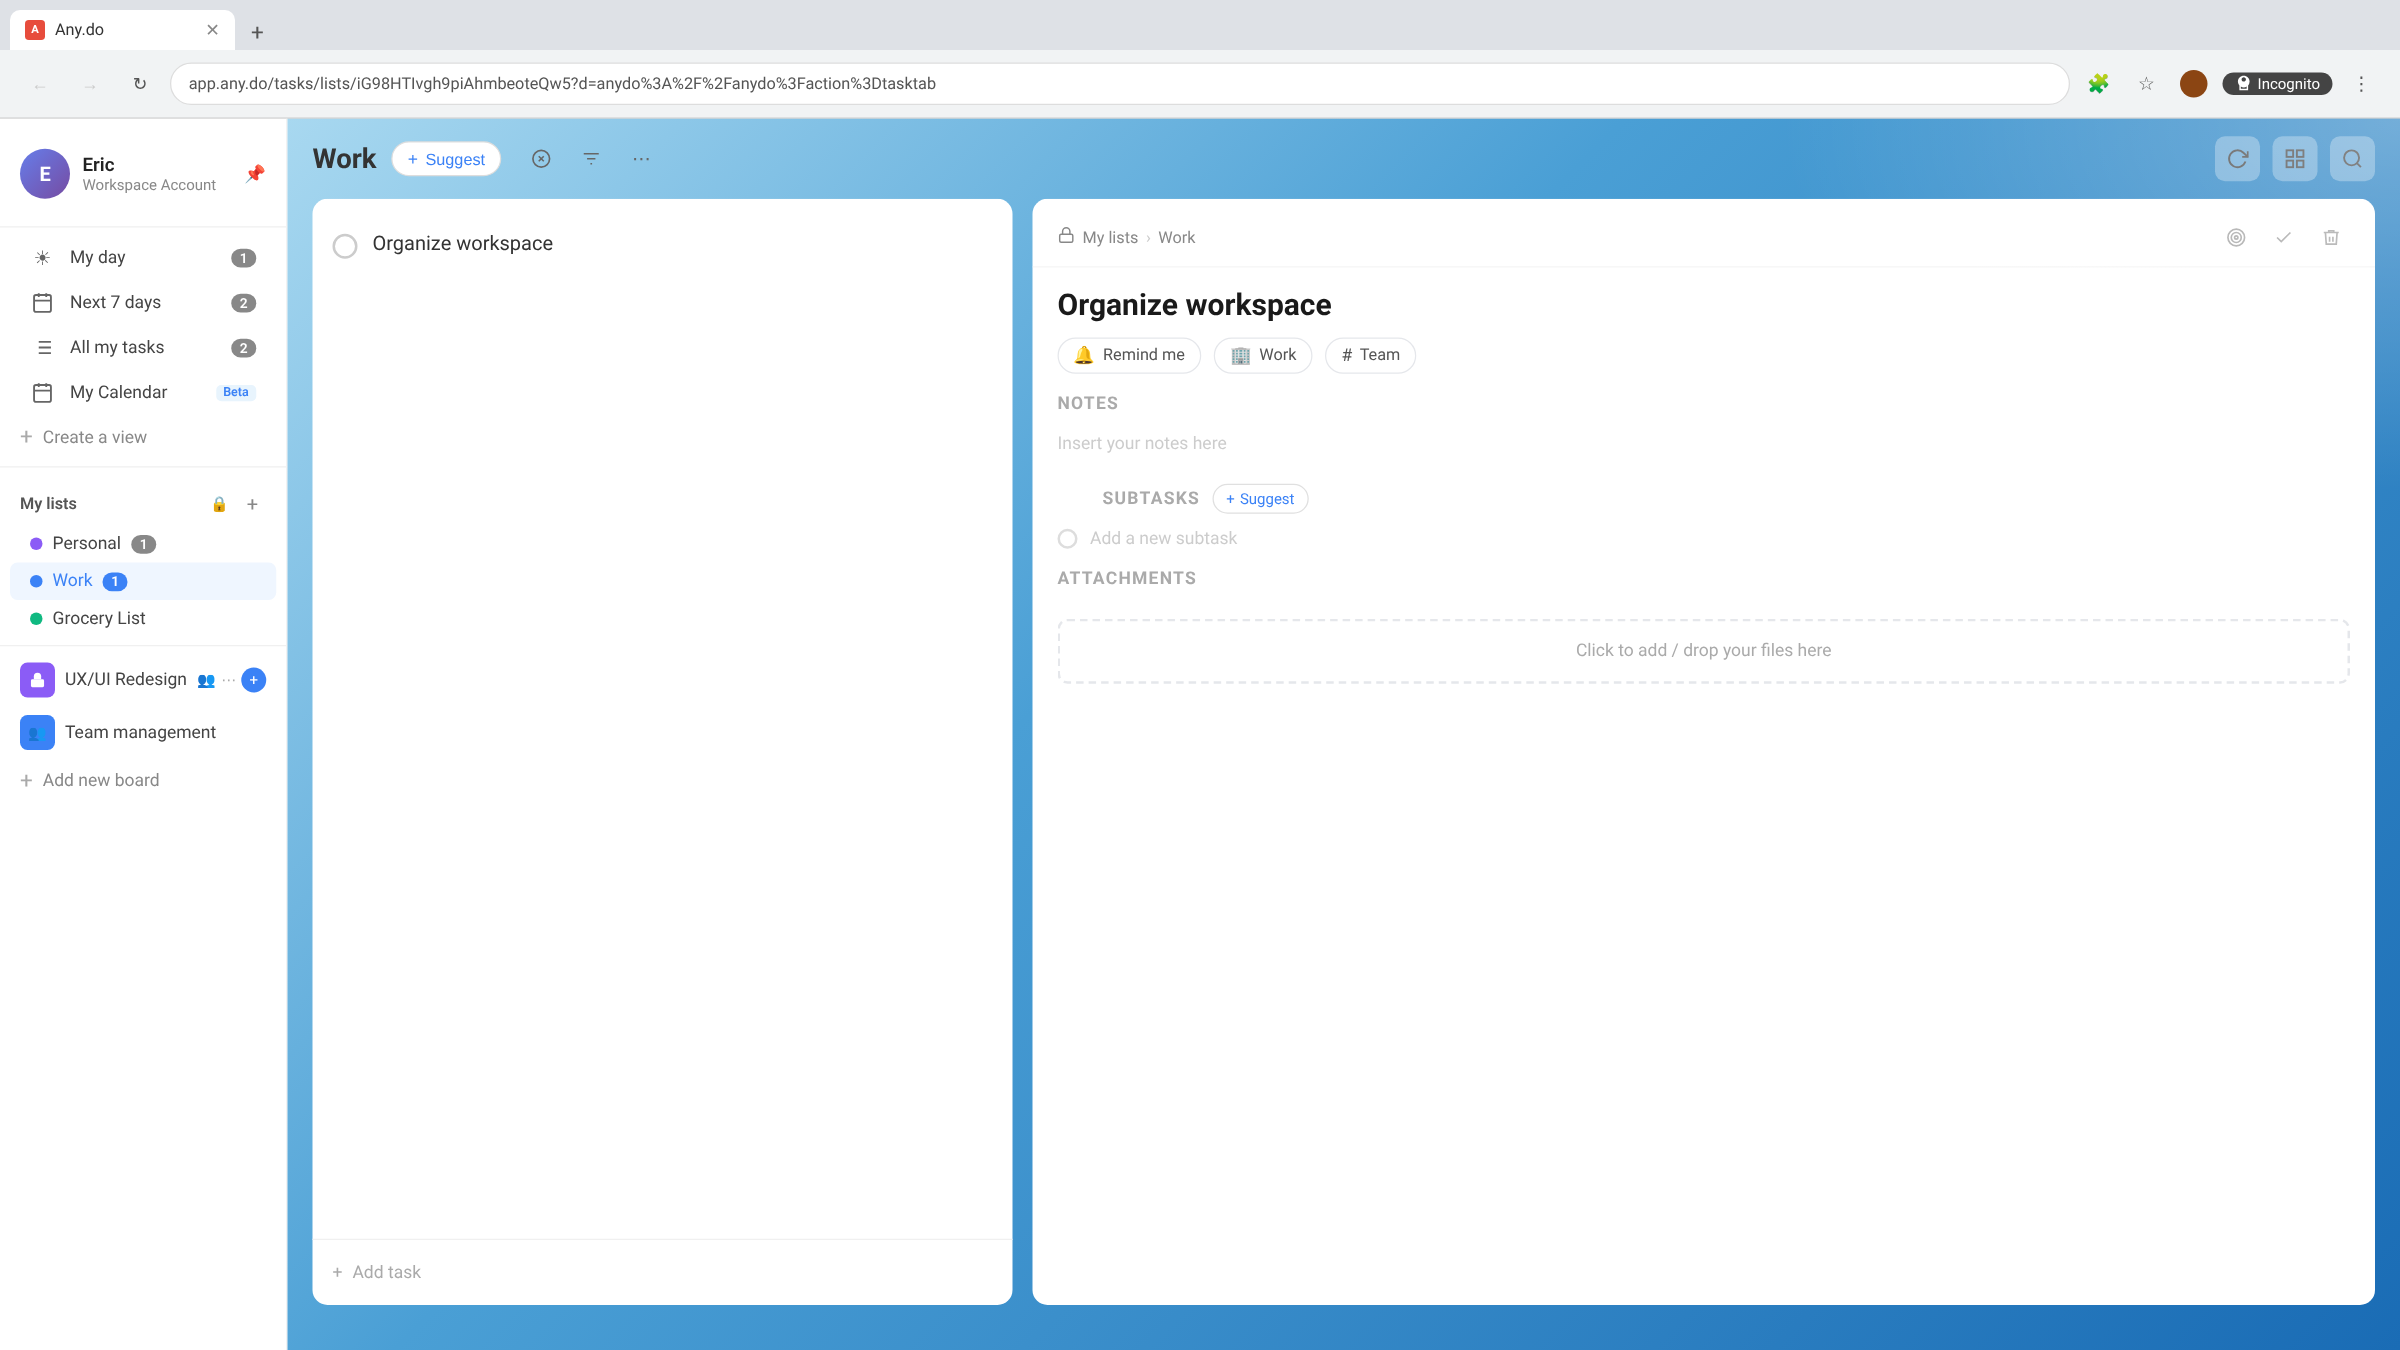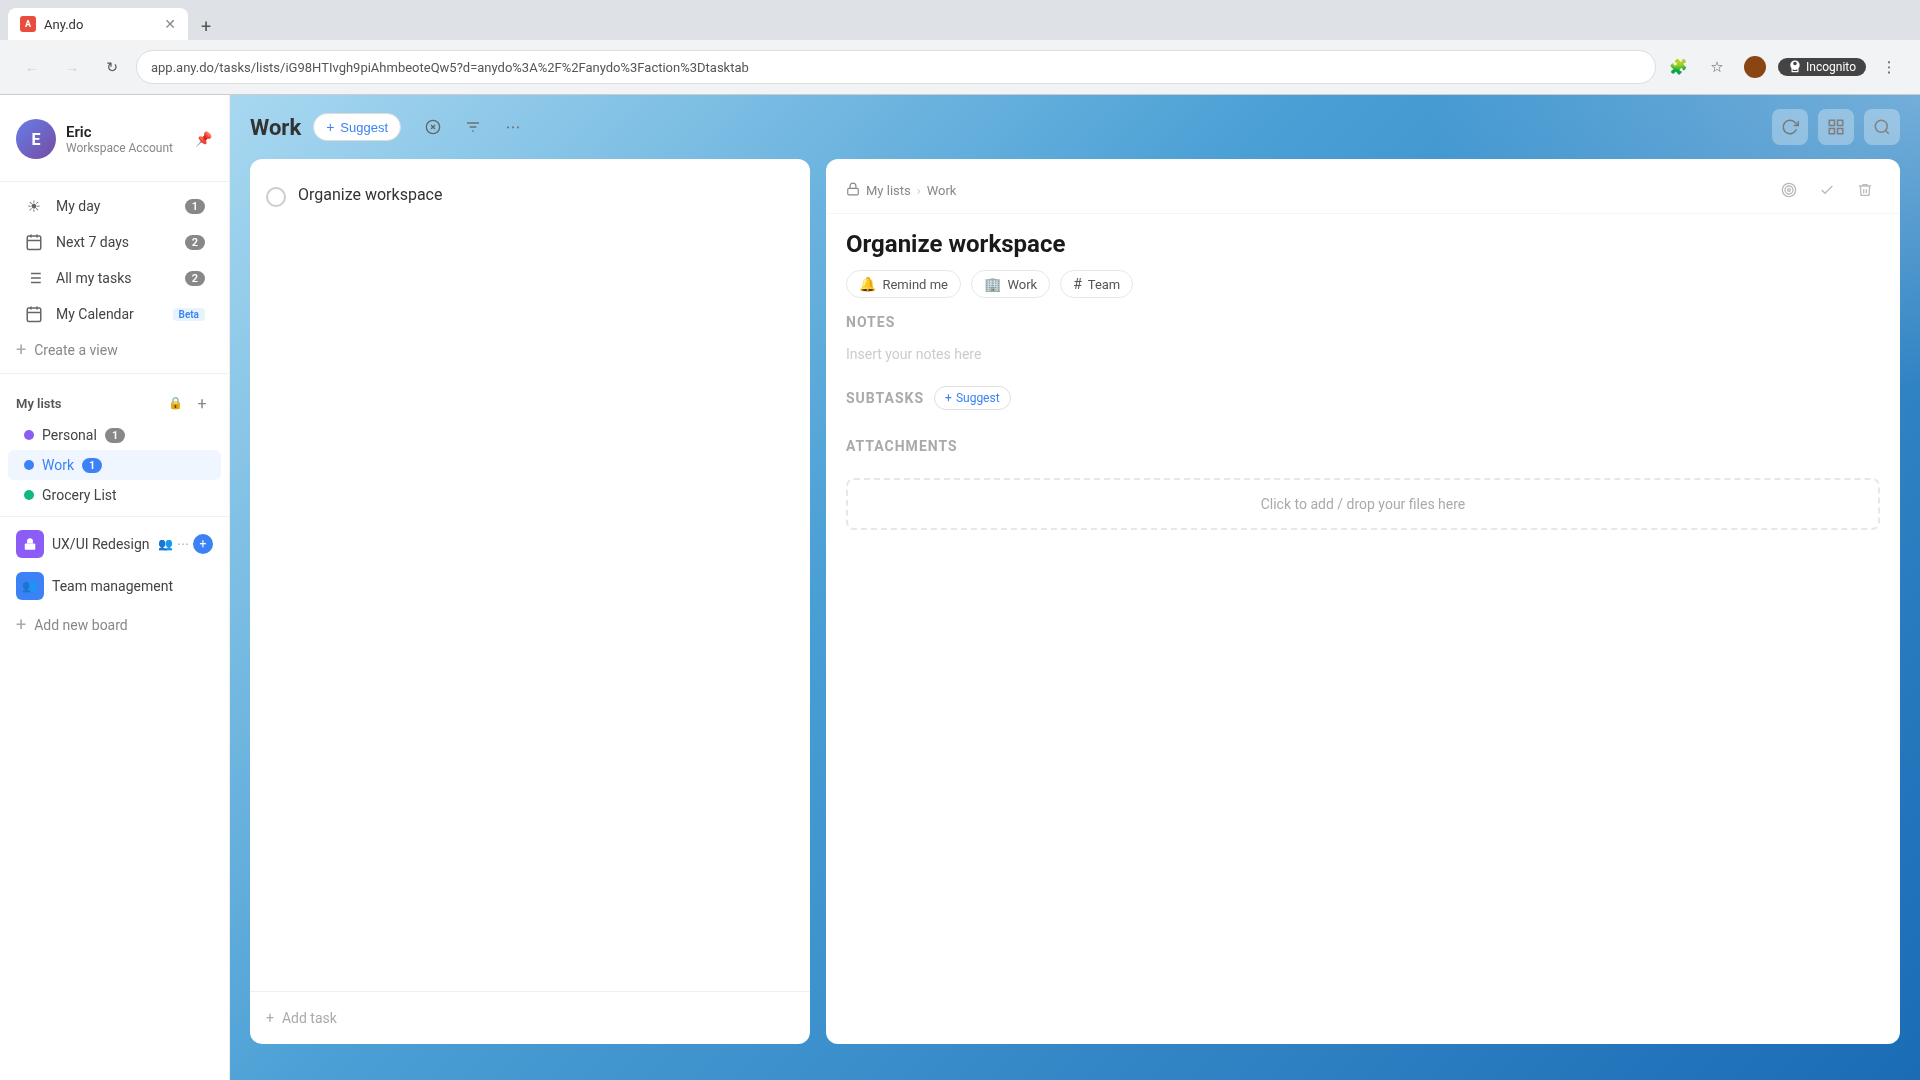--- a/index.html
+++ b/index.html
@@ -90,21 +90,21 @@
     .breadcrumb .bc-link { color: #888; cursor: pointer; }
     .detail-header-actions { display: flex; gap: 8px; }
     .detail-action-btn { width: 30px; height: 30px; border-radius: 6px; display: flex; align-items: center; justify-content: center; color: #aaa; cursor: pointer; font-size: 15px; }
     .detail-title { font-size: 24px; font-weight: 700; color: #1a1a1a; padding: 16px 20px 12px; }
     .detail-tags { display: flex; gap: 10px; padding: 0 20px 16px; flex-wrap: wrap; }
     .detail-tag { display: flex; align-items: center; gap: 6px; border: 1px solid #e5e7eb; border-radius: 20px; padding: 5px 12px; font-size: 13px; color: #555; cursor: pointer; }
     .tag-icon { font-size: 14px; }
     .detail-section { padding: 0 20px 16px; }
     .section-label { font-size: 14px; font-weight: 700; color: #aaa; letter-spacing: 1px; text-transform: uppercase; margin-bottom: 8px; }
     .notes-input { font-size: 14px; color: #ccc; padding: 8px 0; cursor: text; }
-    .subtasks-header { display: flex; align-items: center; gap: 10px; margin-bottom: 12px; }
+    .subtasks-header { display: flex; align-items: center; gap: 10px; margin-bottom: 12px; margin-left: 36px; }
     .subtask-suggest-btn { display: flex; align-items: center; gap: 4px; border: 1px solid #e0e0e0; border-radius: 14px; padding: 4px 10px; font-size: 12px; color: #3b82f6; cursor: pointer; }
     .subtask-add { display: flex; align-items: center; gap: 10px; }
     .subtask-circle { width: 16px; height: 16px; border-radius: 50%; border: 2px solid #ddd; flex-shrink: 0; }
     .subtask-placeholder { font-size: 14px; color: #ccc; }
     .attachments-drop { border: 2px dashed #e5e7eb; border-radius: 8px; padding: 16px; text-align: center; cursor: pointer; color: #aaa; font-size: 14px; margin: 0 20px 16px; }
   </style>
 </head>
 <body>
 
 <div class="browser-chrome">
@@ -388,20 +388,24 @@
         </div>
 
         <div class="detail-section">
           <div class="subtasks-header">
             <div class="section-label" style="margin-bottom:0;">SUBTASKS</div>
             <div class="subtask-suggest-btn">
               <span>+</span>
               <span>Suggest</span>
             </div>
           </div>
+          <div class="subtask-add">
+            <div class="subtask-circle"></div>
+            <span class="subtask-placeholder">Add a new subtask</span>
+          </div>
         </div>
 
         <div class="detail-section">
           <div class="section-label">ATTACHMENTS</div>
         </div>
         <div class="attachments-drop">
           <span>Click to add / drop your files here</span>
         </div>
 
       </div>

